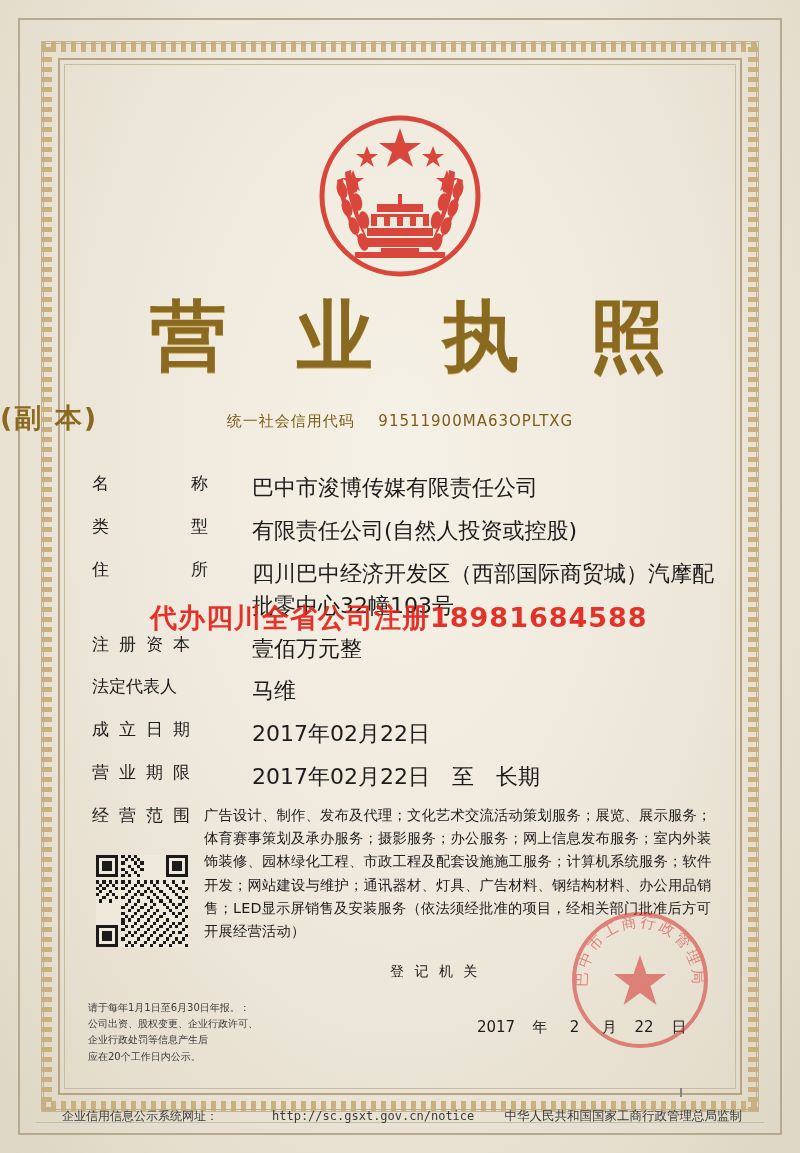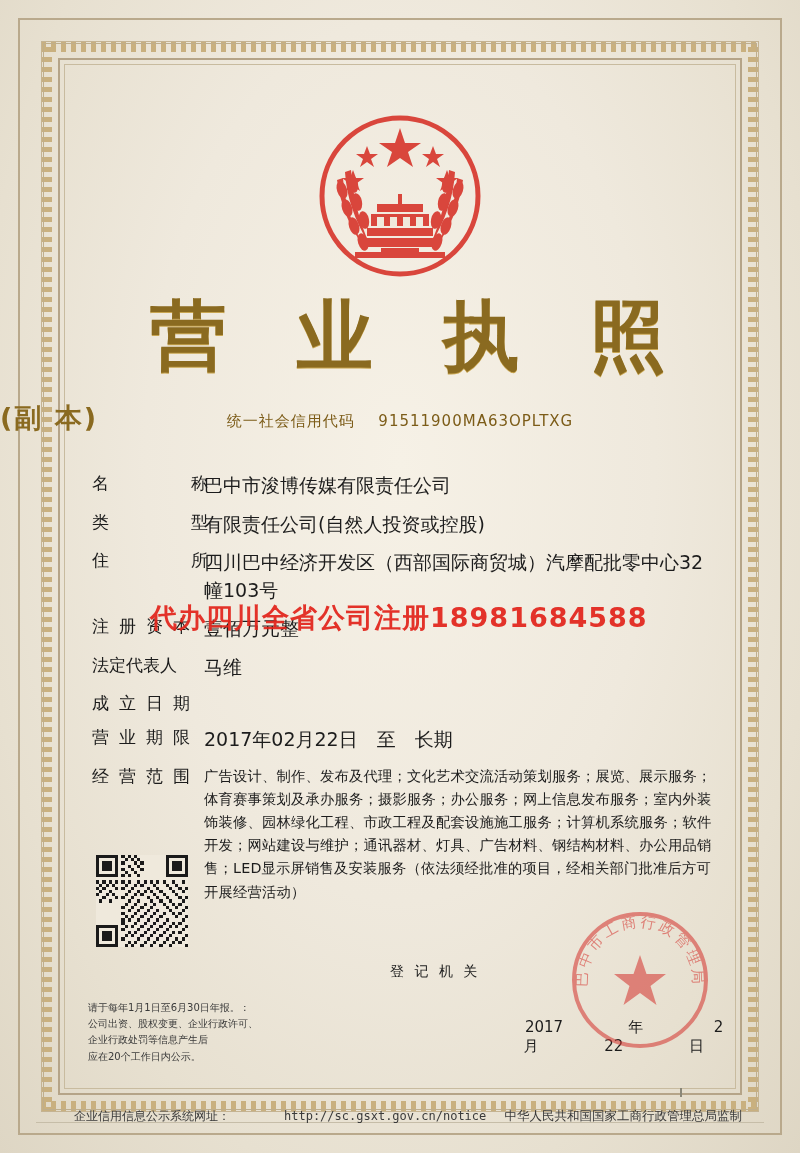--- a/index.html
+++ b/index.html
@@ -74,21 +74,21 @@
   .row{display:flex;align-items:flex-start;margin-bottom:11px;}
   .label{
     width:112px;flex:0 0 112px;font-size:17px;color:#1c1c1c;
     letter-spacing:0;white-space:nowrap;
   }
   .label.sp4{letter-spacing:16px;}
   .label.sp3{letter-spacing:10px;}
   .value{
     flex:1;font-size:16.5px;color:#1c1c1c;line-height:1.45;
   }
-  .value.big{font-size:19px;}
+  .value.big{font-size:22px;margin-left:48px;}
   .scope{font-size:14.3px;line-height:1.62;letter-spacing:0.2px;}
 
   
   .watermark{
     position:absolute;left:150px;top:600px;
     font-size:27px;font-weight:bold;color:#e2231a;
     letter-spacing:1px;white-space:nowrap;
     opacity:.92;
   }
 
@@ -105,35 +105,35 @@
 
   
   .authority{
     position:absolute;left:390px;top:963px;
     font-size:14px;color:#1c1c1c;letter-spacing:3px;
   }
   .datearea{
     position:absolute;left:470px;top:1018px;
     font-size:15px;color:#1c1c1c;
   }
-  .datearea span{display:inline-block;margin-left:48px;}
+  .datearea span{display:inline-block;}
   .d-y{width:52px;text-align:center;}
   .d-sep{width:26px;text-align:center;}
   .d-m{width:34px;text-align:center;}
   .d-d{width:34px;text-align:center;}
 
   
   .seal{
     position:absolute;left:565px;top:905px;width:150px;height:150px;
     opacity:.55;
   }
 
   
   .footer{
-    position:absolute;left:16px;right:0;bottom:22px;height:28px;
+    position:absolute;left:4px;right:0;bottom:22px;height:28px;
   }
   .footer-left{
     position:absolute;left:58px;bottom:6px;font-size:12px;color:#3a3a3a;
   }
   .footer-url{
     position:absolute;left:268px;bottom:8px;font-size:12px;color:#3a3a3a;
     font-family:"DejaVu Sans Mono","Liberation Mono",monospace;
   }
   .footer-right{
     position:absolute;right:58px;bottom:6px;font-size:12.5px;color:#3a3a3a;
@@ -239,20 +239,21 @@
       <div class="value big">壹佰万元整</div>
     </div>
 
     <div class="row">
       <div class="label">法定代表人</div>
       <div class="value big">马维</div>
     </div>
 
     <div class="row">
       <div class="label sp3">成立日期</div>
+      <div class="value big">2017年02月22日</div>
     </div>
 
     <div class="row">
       <div class="label sp3">营业期限</div>
       <div class="value big">2017年02月22日　至　长期</div>
     </div>
 
     <div class="row" style="margin-top:6px">
       <div class="label sp3">经营范围</div>
       <div class="value scope">广告设计、制作、发布及代理；文化艺术交流活动策划服务；展览、展示服务；体育赛事策划及承办服务；摄影服务；办公服务；网上信息发布服务；室内外装饰装修、园林绿化工程、市政工程及配套设施施工服务；计算机系统服务；软件开发；网站建设与维护；通讯器材、灯具、广告材料、钢结构材料、办公用品销售；LED显示屏销售及安装服务（依法须经批准的项目，经相关部门批准后方可开展经营活动）</div>

